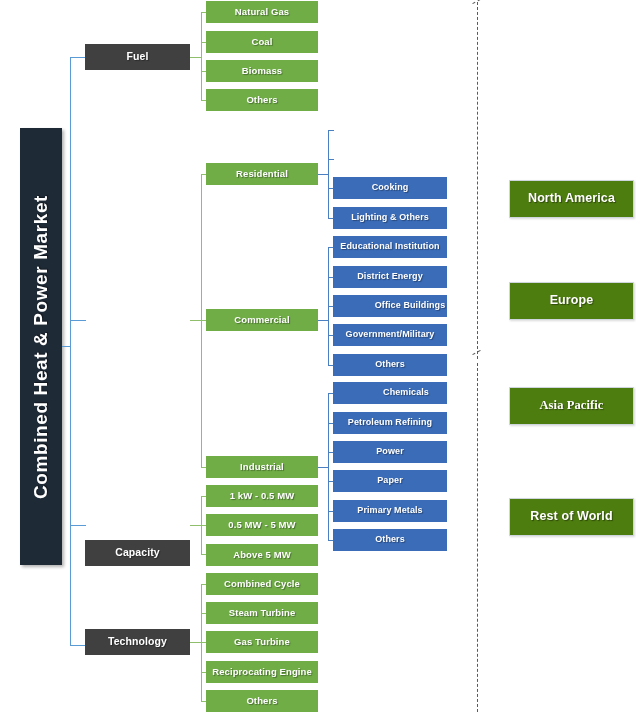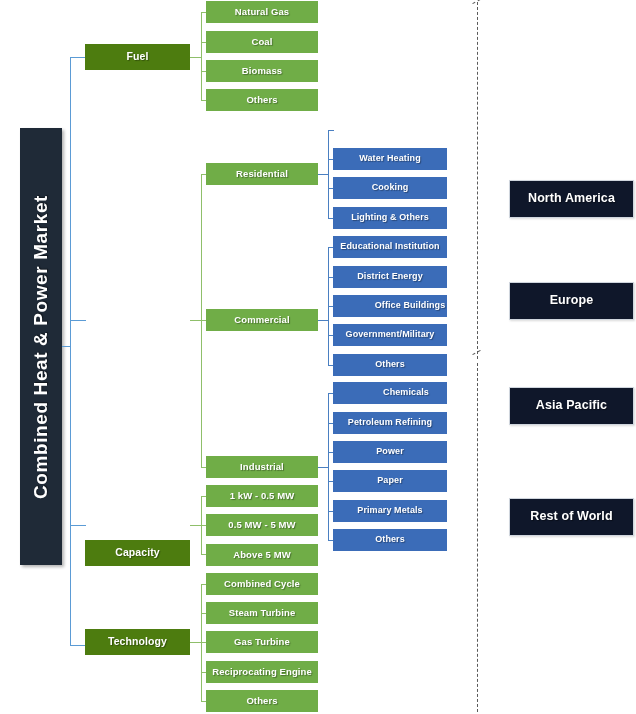--- a/index.html
+++ b/index.html
@@ -53,21 +53,21 @@
     transform: rotate(-90deg);
     white-space: nowrap;
     font-size: 19px;
     font-weight: bold;
     letter-spacing: .6px;
     text-shadow: 1px 1px 1px rgba(0,0,0,.45);
   }
 
   
   .lvl1 {
-    background: #4d7c0f;
+    background: #404040;
     font-size: 10.5px;
     height: 26px;
     width: 105px;
     left: 85px;
     text-shadow: 1px 1px 1px rgba(0,0,0,.35);
   }
 
   
   .lvl2 {
     background: #70ad47;
@@ -83,21 +83,21 @@
     background: #3b6cb8;
     font-size: 9px;
     height: 22px;
     width: 114px;
     left: 333px;
     text-shadow: 1px 1px 1px rgba(0,0,0,.35);
   }
 
   
   .region {
-    background: #0f172a;
+    background: #4d7c0f;
     font-size: 12.5px;
     height: 38px;
     width: 125px;
     left: 509px;
     border: 1px solid #cfd5dd;
     text-shadow: 1px 1px 1px rgba(0,0,0,.40);
     box-shadow: 1px 1px 2px rgba(0,0,0,.15);
   }
 
   
@@ -202,23 +202,20 @@
       <span>Industrial</span>
     </div>
 
   <div class="ln dblue h" style="left:318px; top:174px; width:11px;"></div>
   <div class="ln dblue v" style="left:328px; top:130px; height:88px;"></div>
   <div class="ln dblue h" style="left:328px; top:130px; width:6px;"></div>
   <div class="ln dblue h" style="left:328px; top:159px; width:6px;"></div>
   <div class="ln dblue h" style="left:328px; top:188px; width:6px;"></div>
   <div class="ln dblue h" style="left:328px; top:218px; width:6px;"></div>
 
-  <div class="box lvl3" style="top:148px;">
-      <span>Water Heating</span>
-    </div>
   <div class="box lvl3" style="top:207px;">
       <span>Lighting &amp; Others</span>
     </div>
   <div class="box lvl3" style="top:177px;">
       <span>Cooking</span>
     </div>
 
   <div class="ln dblue h" style="left:318px; top:320px; width:11px;"></div>
   <div class="ln dblue v" style="left:328px; top:247px; height:118px;"></div>
   <div class="ln dblue h" style="left:328px; top:247px; width:6px;"></div>
@@ -321,20 +318,20 @@
   <div class="dashed-sep2"></div>
   <div class="dashed-tick"></div>
   <div class="dashed-tick2"></div>
 
   <div class="box region" style="top:180px;">
       <span>North America</span>
     </div>
   <div class="box region" style="top:282px;">
       <span>Europe</span>
     </div>
-  <div class="box region" style="top:387px;">
+  <div class="box region" style="top:387px;font-family:Liberation Serif, serif;">
       <span>Asia Pacific</span>
     </div>
   <div class="box region" style="top:498px;">
       <span>Rest of World</span>
     </div>
 
 </div>
 
 </body></html>

